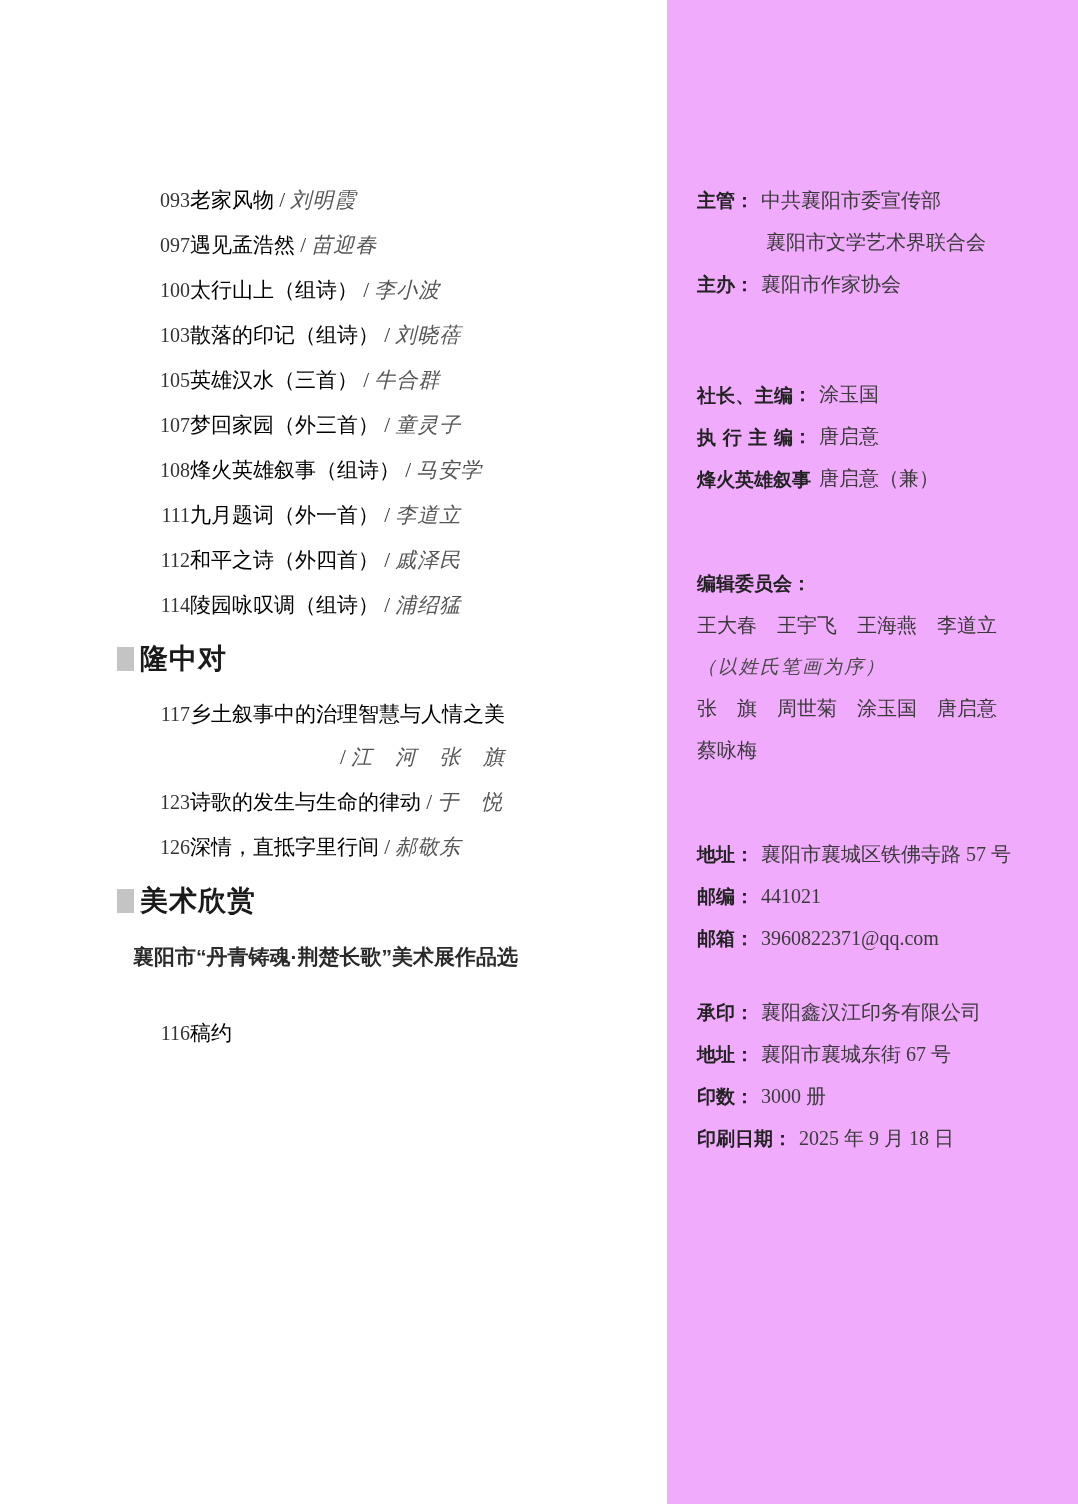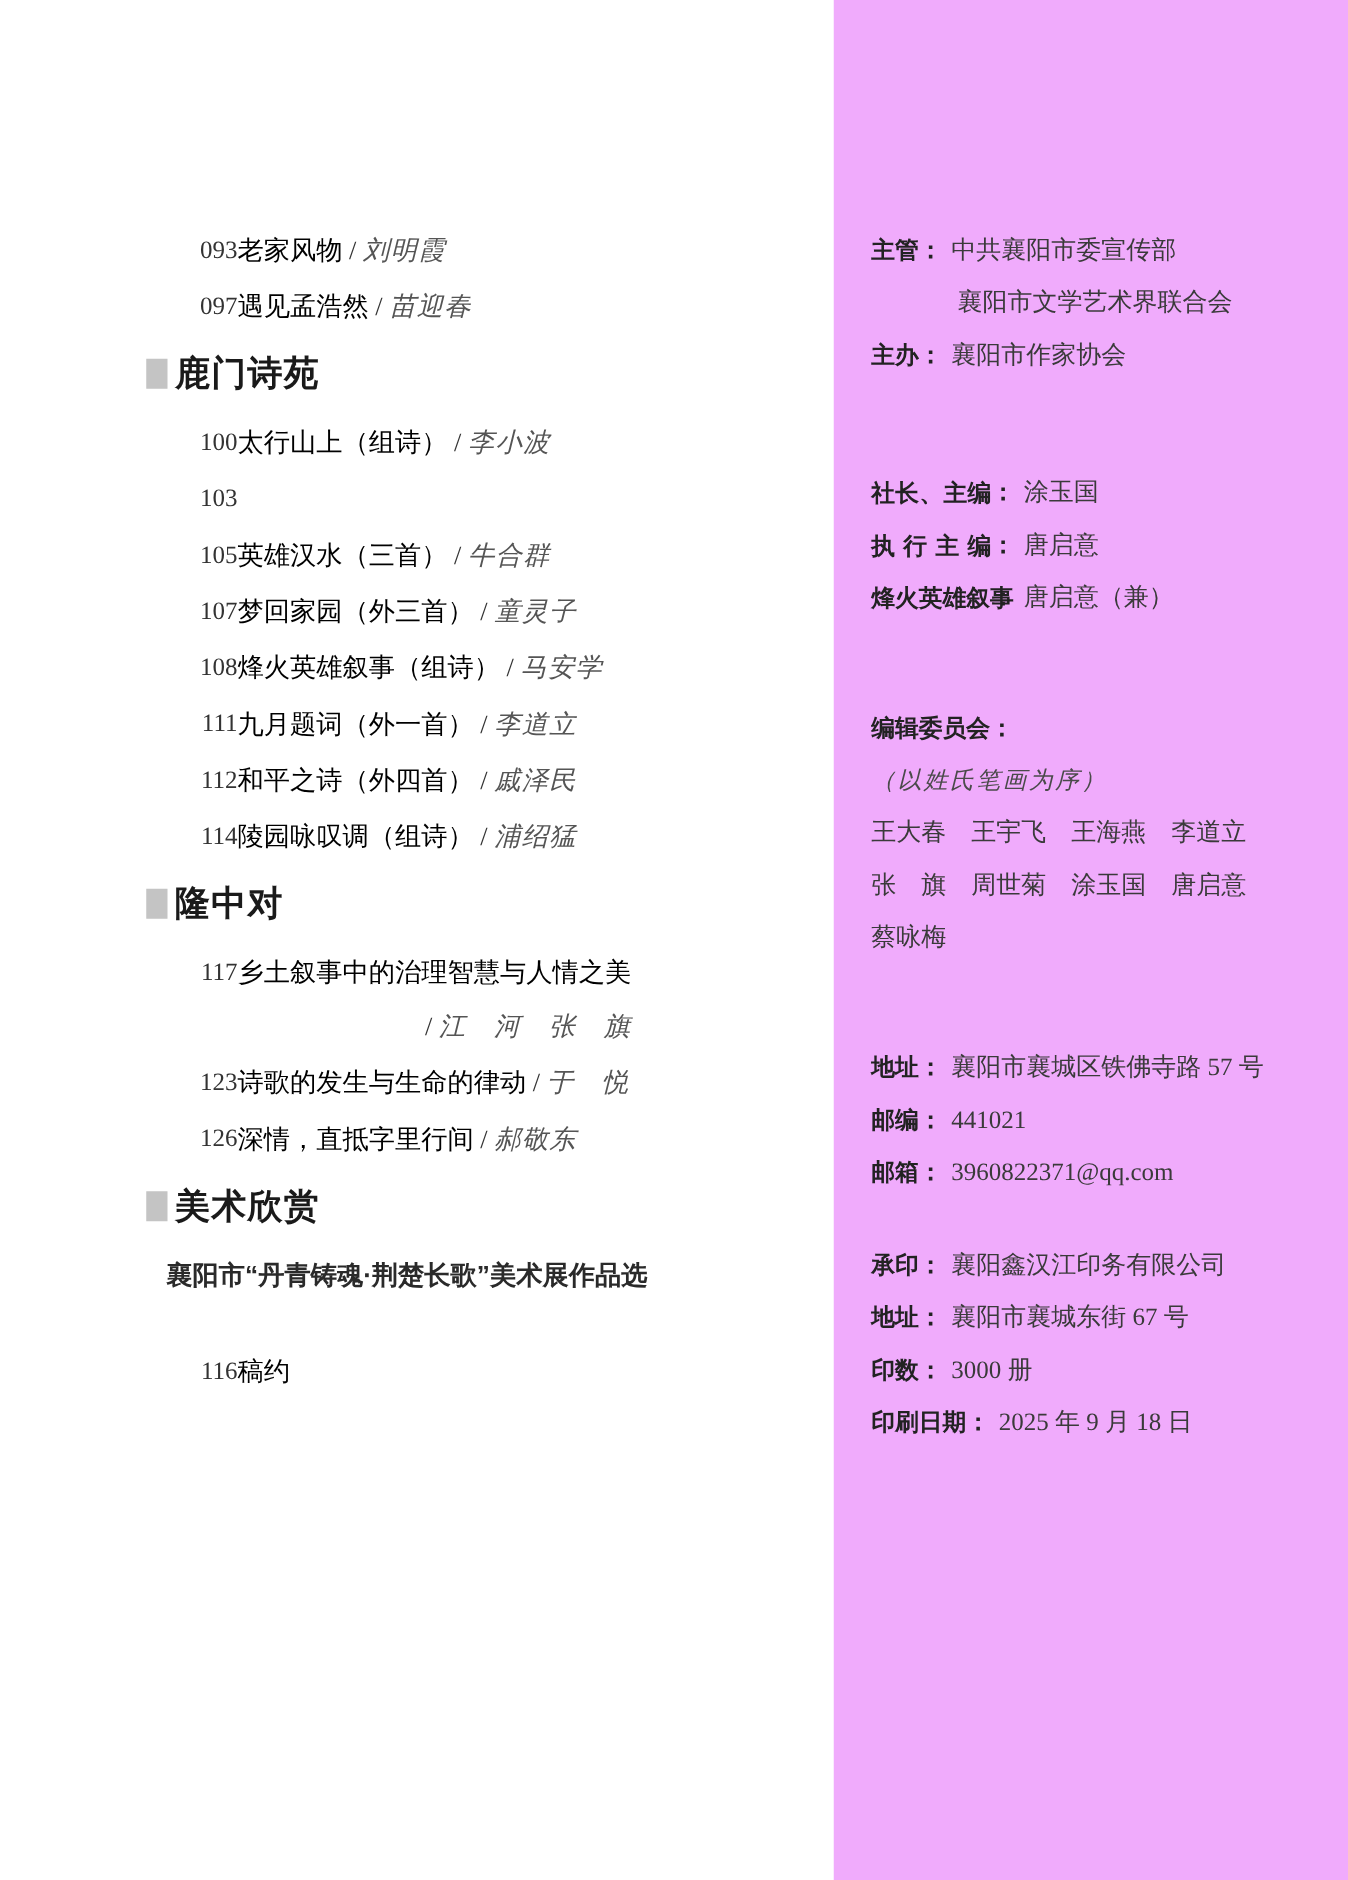--- a/index.html
+++ b/index.html
@@ -135,22 +135,22 @@
         <div class="mline indent"><span class="val">襄阳市文学艺术界联合会</span></div>
         <div class="mline"><span class="lbl">主办</span><span class="lbl">：</span><span class="val">襄阳市作家协会</span></div>
       </div>
       <div class="mblock" style="margin-top: 80px;">
         <div class="mline"><span class="lbl jlbl">社长、主编</span><span class="lbl">：</span><span class="val">涂玉国</span></div>
         <div class="mline"><span class="lbl jlbl">执行主编</span><span class="lbl">：</span><span class="val">唐启意</span></div>
         <div class="mline"><span class="lbl jlbl">烽火英雄叙事</span><span class="lbl">：</span><span class="val">唐启意（兼）</span></div>
       </div>
       <div class="mblock" style="margin-top: 76px;">
         <div class="mline"><span class="lbl">编辑委员会</span><span class="lbl">：</span></div>
+        <div class="mline"><span class="names">王大春　王宇飞　王海燕　李道立</span></div>
         <div class="mline"><span class="note">（以姓氏笔画为序）</span></div>
-        <div class="mline"><span class="names">王大春　王宇飞　王海燕　李道立</span></div>
         <div class="mline"><span class="names">张　旗　周世菊　涂玉国　唐启意</span></div>
         <div class="mline"><span class="names">蔡咏梅</span></div>
       </div>
       <div class="mblock" style="margin-top: 74px;">
         <div class="mline"><span class="lbl">地址</span><span class="lbl">：</span><span class="val">襄阳市襄城区铁佛寺路 57 号</span></div>
         <div class="mline"><span class="lbl">邮编</span><span class="lbl">：</span><span class="val">441021</span></div>
         <div class="mline"><span class="lbl">邮箱</span><span class="lbl">：</span><span class="val">3960822371@qq.com</span></div>
       </div>
       <div class="mblock" style="margin-top: 44px;">
         <div class="mline"><span class="lbl">承印</span><span class="lbl">：</span><span class="val">襄阳鑫汉江印务有限公司</span></div>
@@ -161,30 +161,27 @@
     </div>
   <div class="toc">
       <div class="entry">
         <span class="num">093</span>
         <div class="etext"><span class="title">老家风物</span><span class="slash"> / </span><span class="author">刘明霞</span></div>
       </div>
       <div class="entry">
         <span class="num">097</span>
         <div class="etext"><span class="title">遇见孟浩然</span><span class="slash"> / </span><span class="author">苗迎春</span></div>
       </div>
-      <div class="section-header">
-        <span class="section-marker"></span>
-        <span class="section-label">鹿门诗苑</span>
-      </div>
       <div class="entry">
         <span class="num">100</span>
         <div class="etext"><span class="title">太行山上（组诗）</span><span class="slash"> / </span><span class="author">李小波</span></div>
       </div>
       <div class="entry">
         <span class="num">103</span>
+        <div class="etext"><span class="title">散落的印记（组诗）</span><span class="slash"> / </span><span class="author">刘晓蓓</span></div>
       </div>
       <div class="entry">
         <span class="num">105</span>
         <div class="etext"><span class="title">英雄汉水（三首）</span><span class="slash"> / </span><span class="author">牛合群</span></div>
       </div>
       <div class="entry">
         <span class="num">107</span>
         <div class="etext"><span class="title">梦回家园（外三首）</span><span class="slash"> / </span><span class="author">童灵子</span></div>
       </div>
       <div class="entry">

